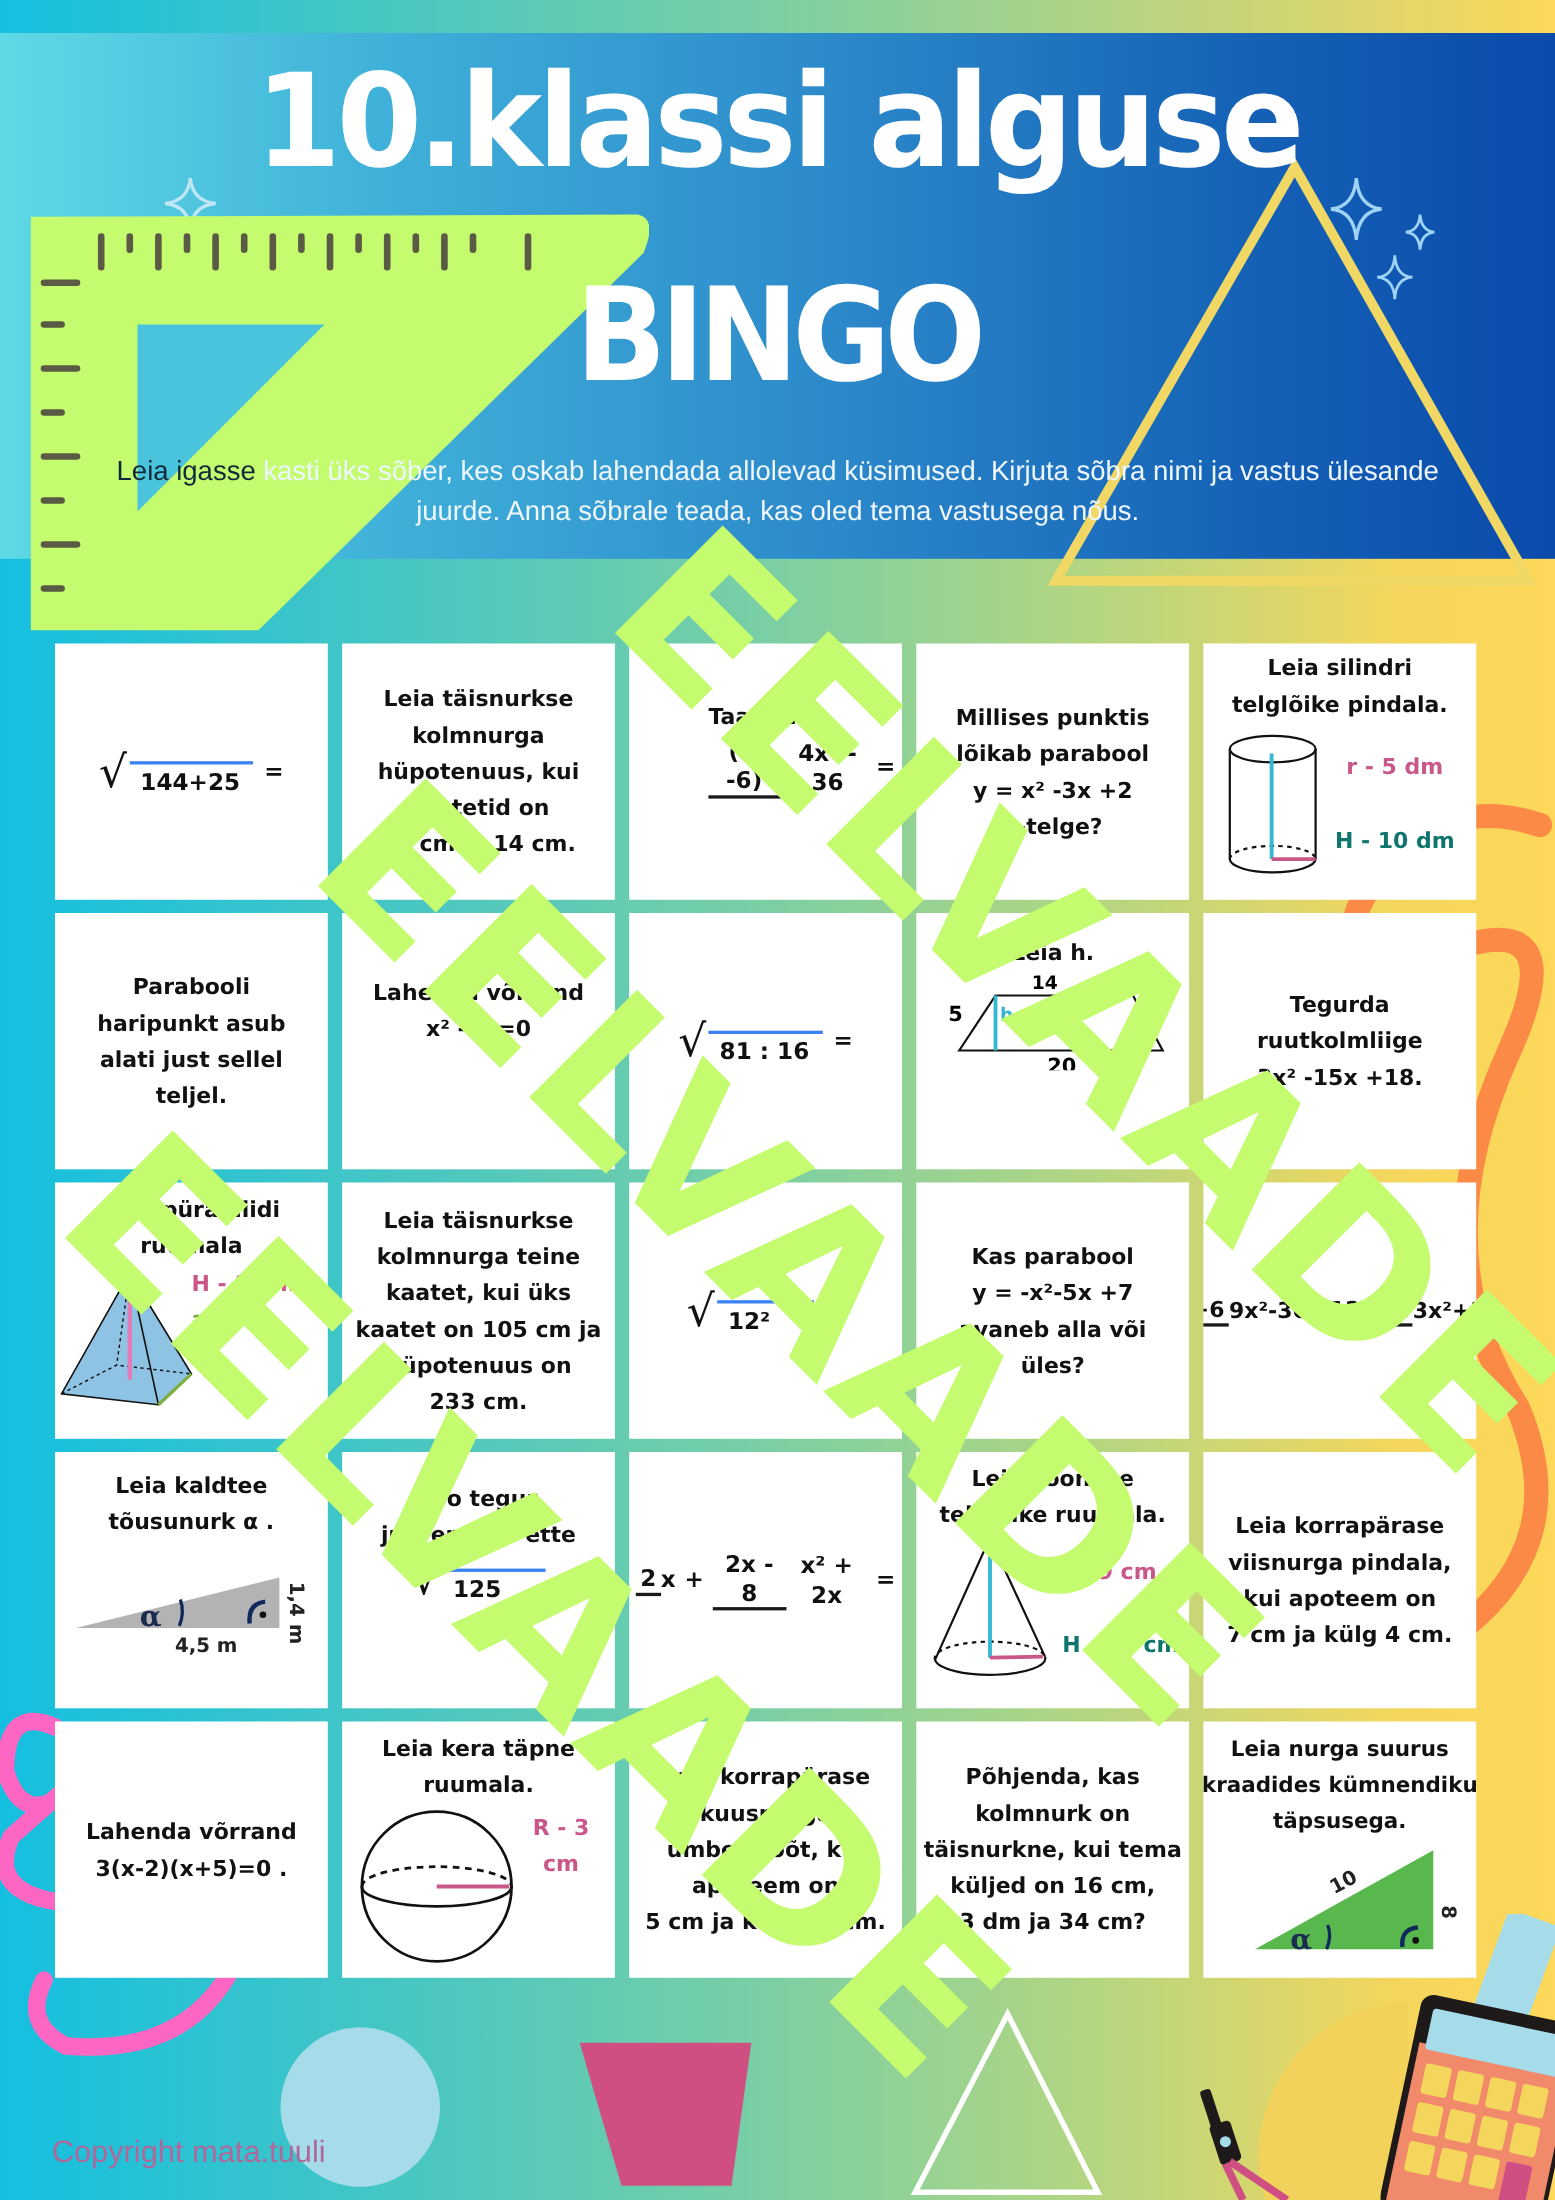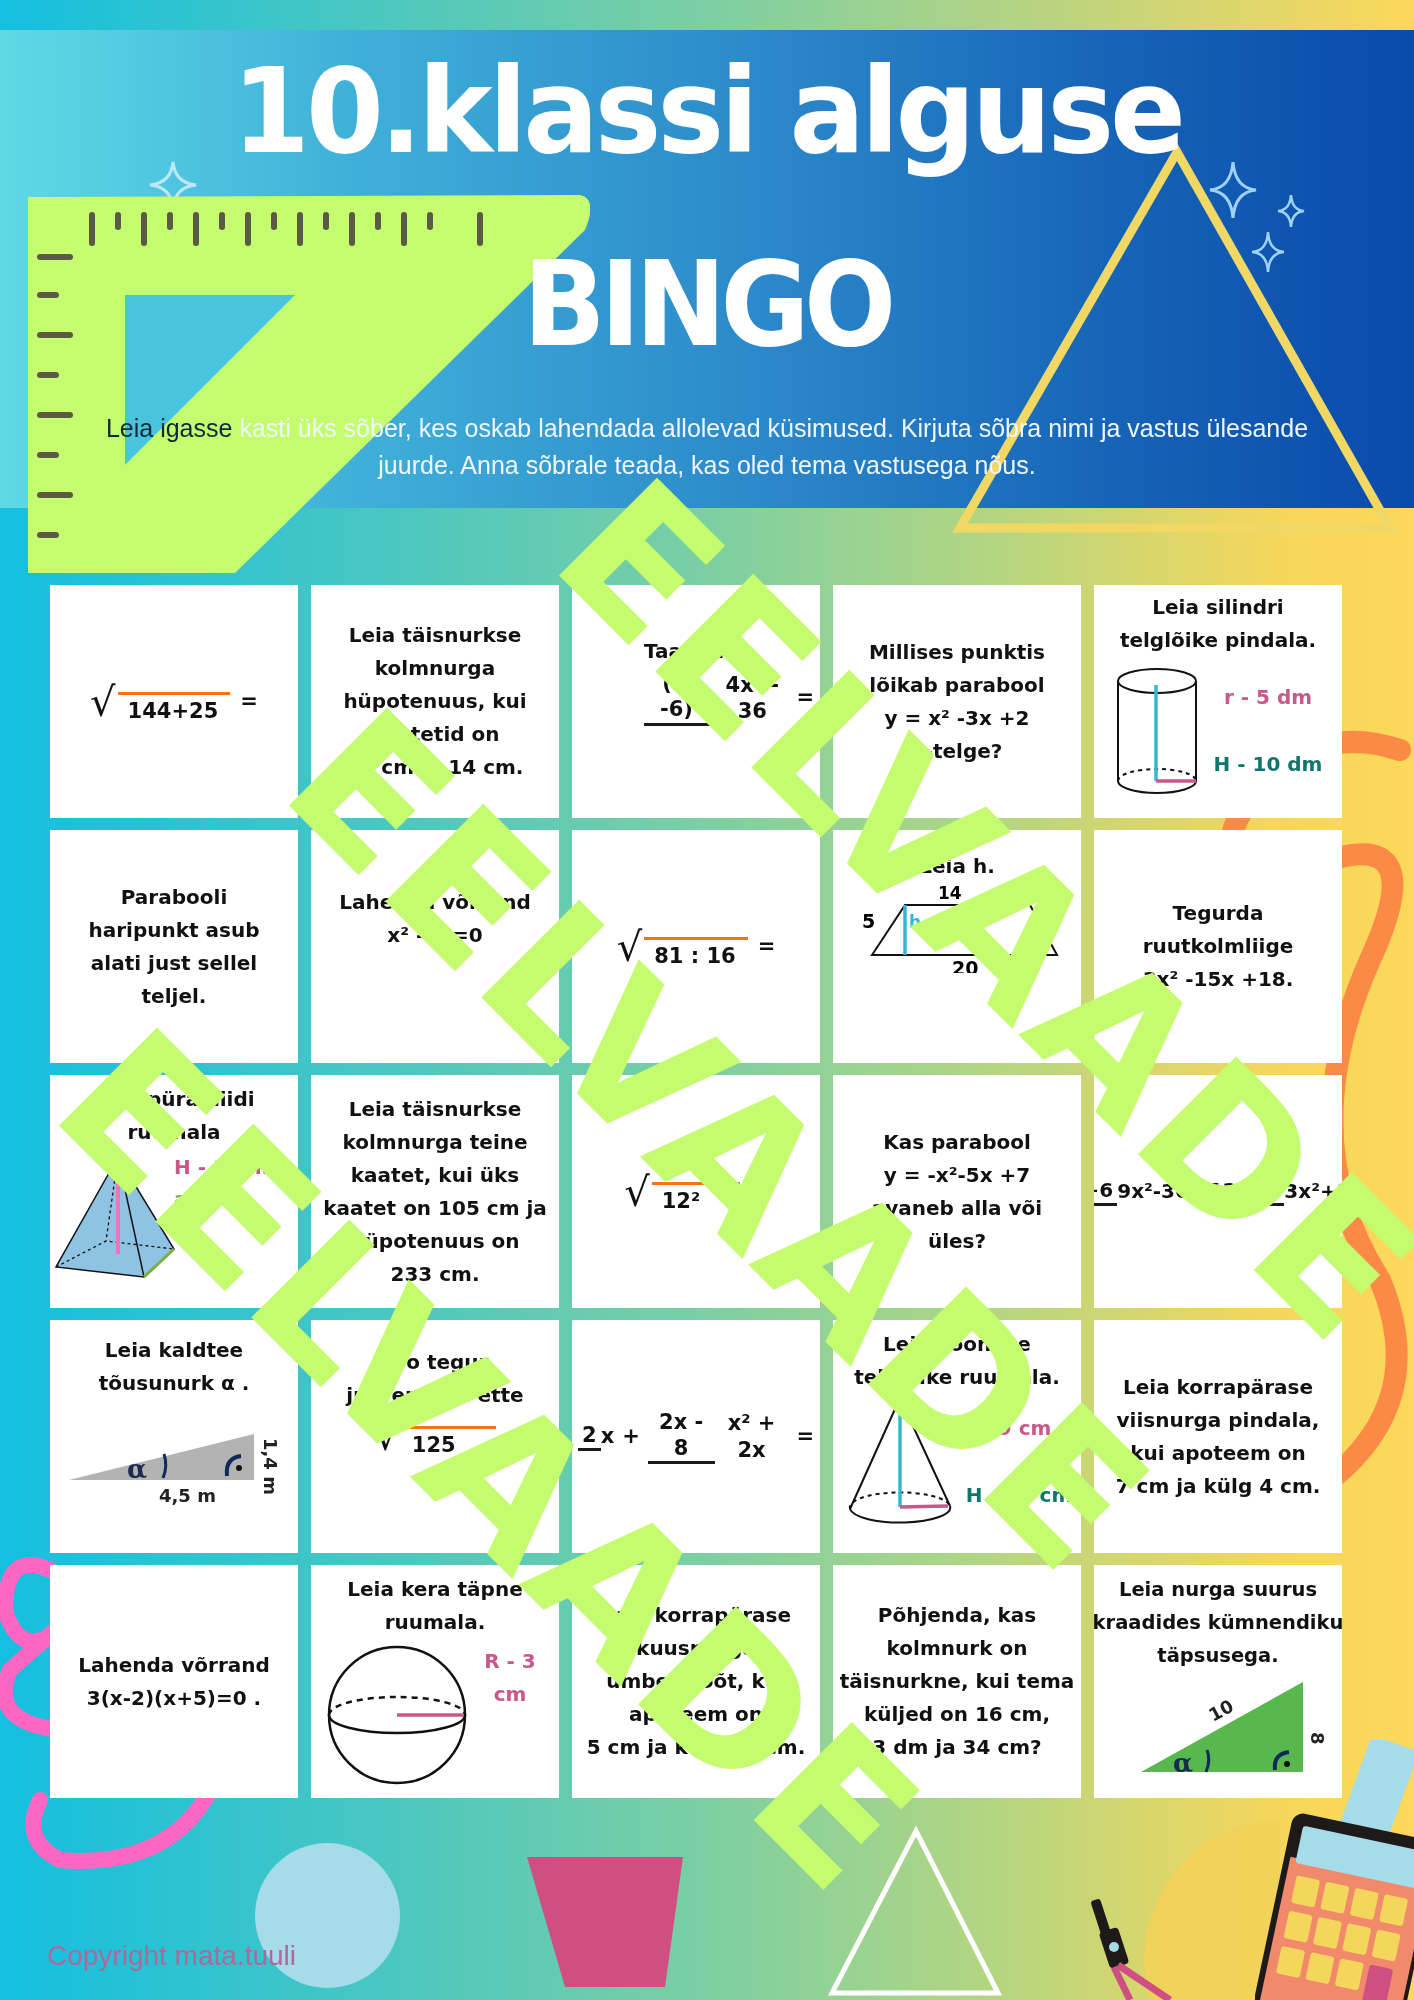--- a/index.html
+++ b/index.html
@@ -45,21 +45,21 @@
     display: flex; flex-direction: column; align-items: center; justify-content: center;
     text-align: center; color: #111;
     font-family: "DejaVu Sans", sans-serif; font-weight: bold; font-size: 20px; line-height: 33px;
     padding: 6px 6px;
   }
   .cell .q { white-space: pre-line; }
   .cell.top { justify-content: flex-start; padding-top: 30px; }
   .math { font-size: 21px; font-weight: bold; display: flex; align-items: center; gap: 10px; }
   .sqrt { display: inline-flex; align-items: flex-end; }
   .sqrt .rad { font-size: 40px; font-weight: normal; line-height: 1; margin-right: 2px; }
-  .sqrt .body { border-top: 3px solid #f97316; padding: 6px 12px 0 10px; line-height: 1; }
+  .sqrt .body { border-top: 3px solid #3b82f6; padding: 6px 12px 0 10px; line-height: 1; }
   .frac { display: inline-flex; flex-direction: row; align-items: center; line-height: 1.25; }
   .frac .num { border-bottom: 3px solid #1a1a1a; padding: 0 4px; }
   .pink { color: #c9578a; }
   .cyan { color: #0f766e; margin-top: 36px; }
   .green-lbl { color: #7dae3e; }
   .label-row { display: flex; align-items: center; gap: 14px; margin-top: 10px; }
   .copyright {
     position: absolute; left: 47px; top: 1940px;
     font-family: "Liberation Sans", sans-serif; font-size: 28px; color: #b0679a;
   }

